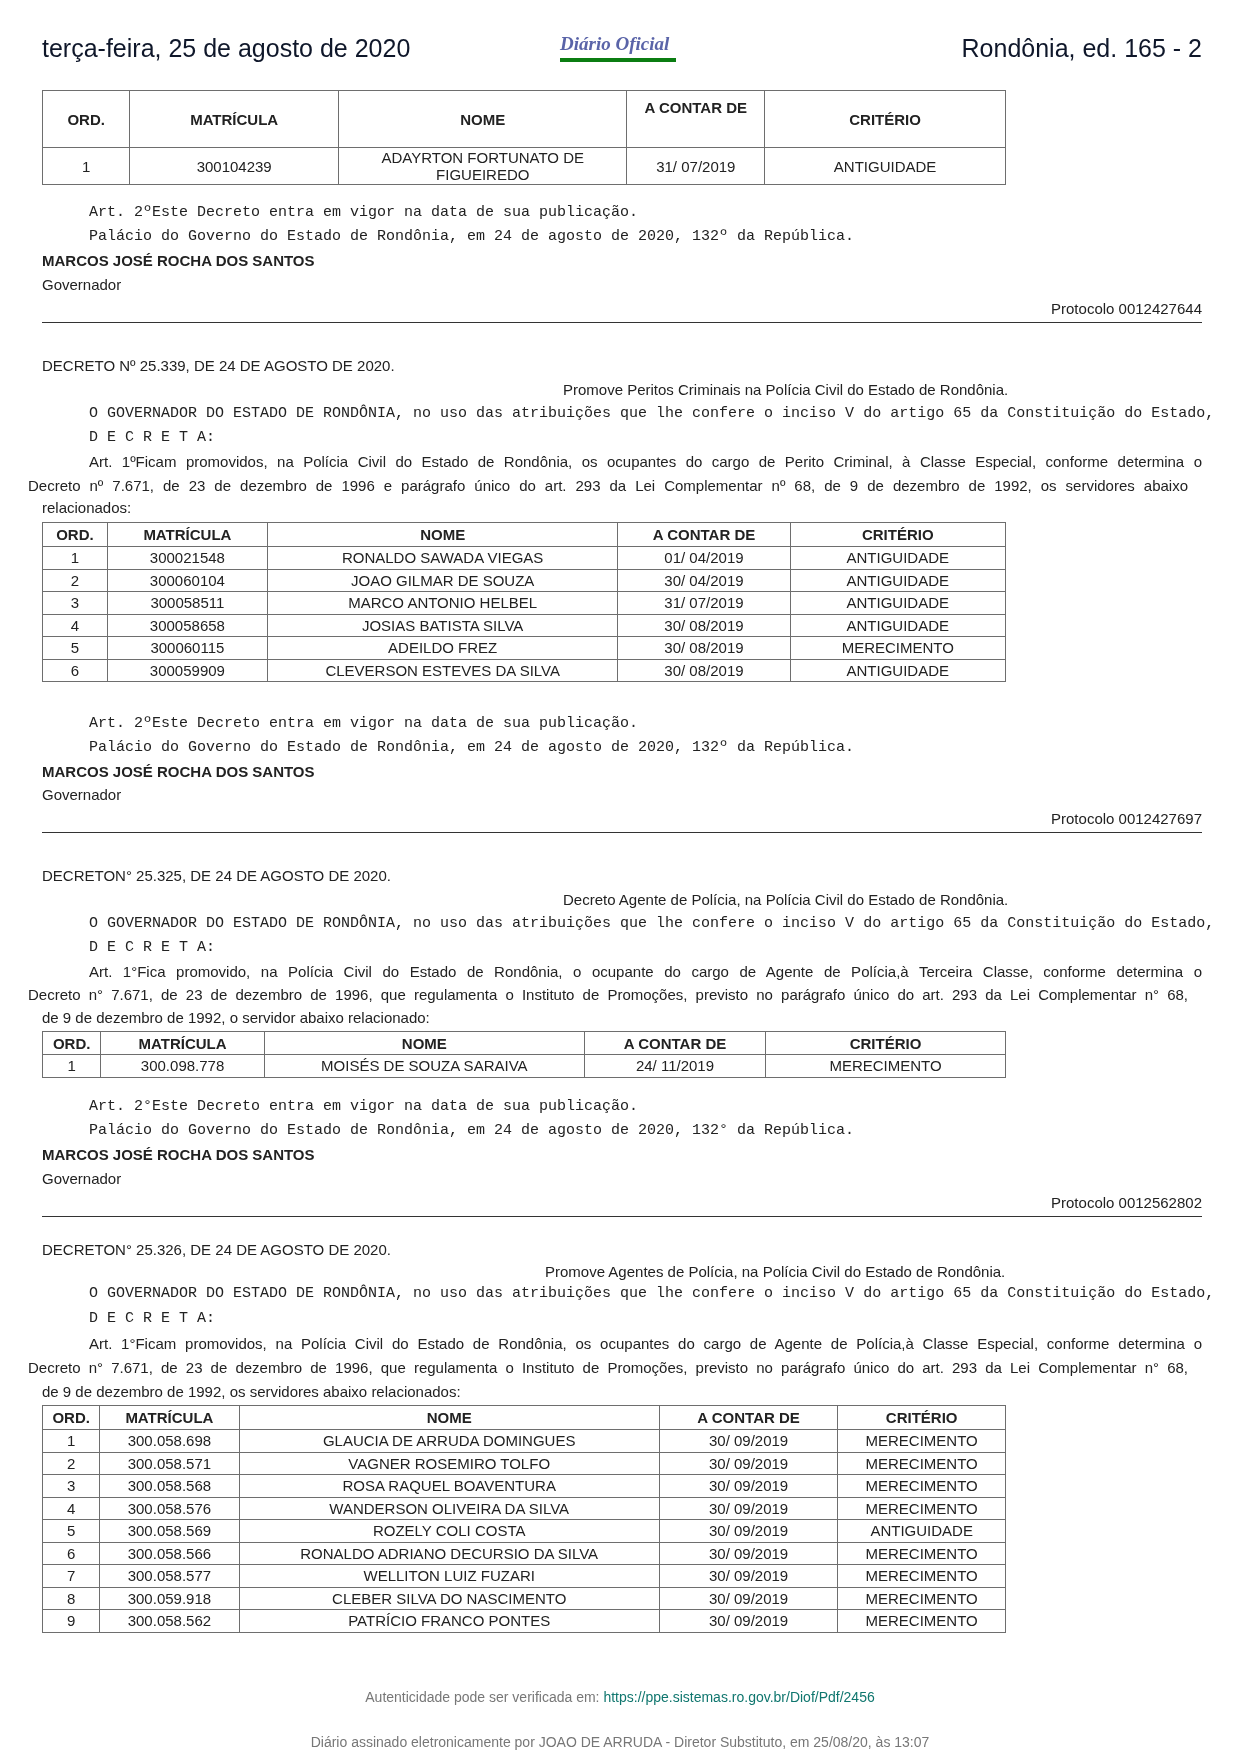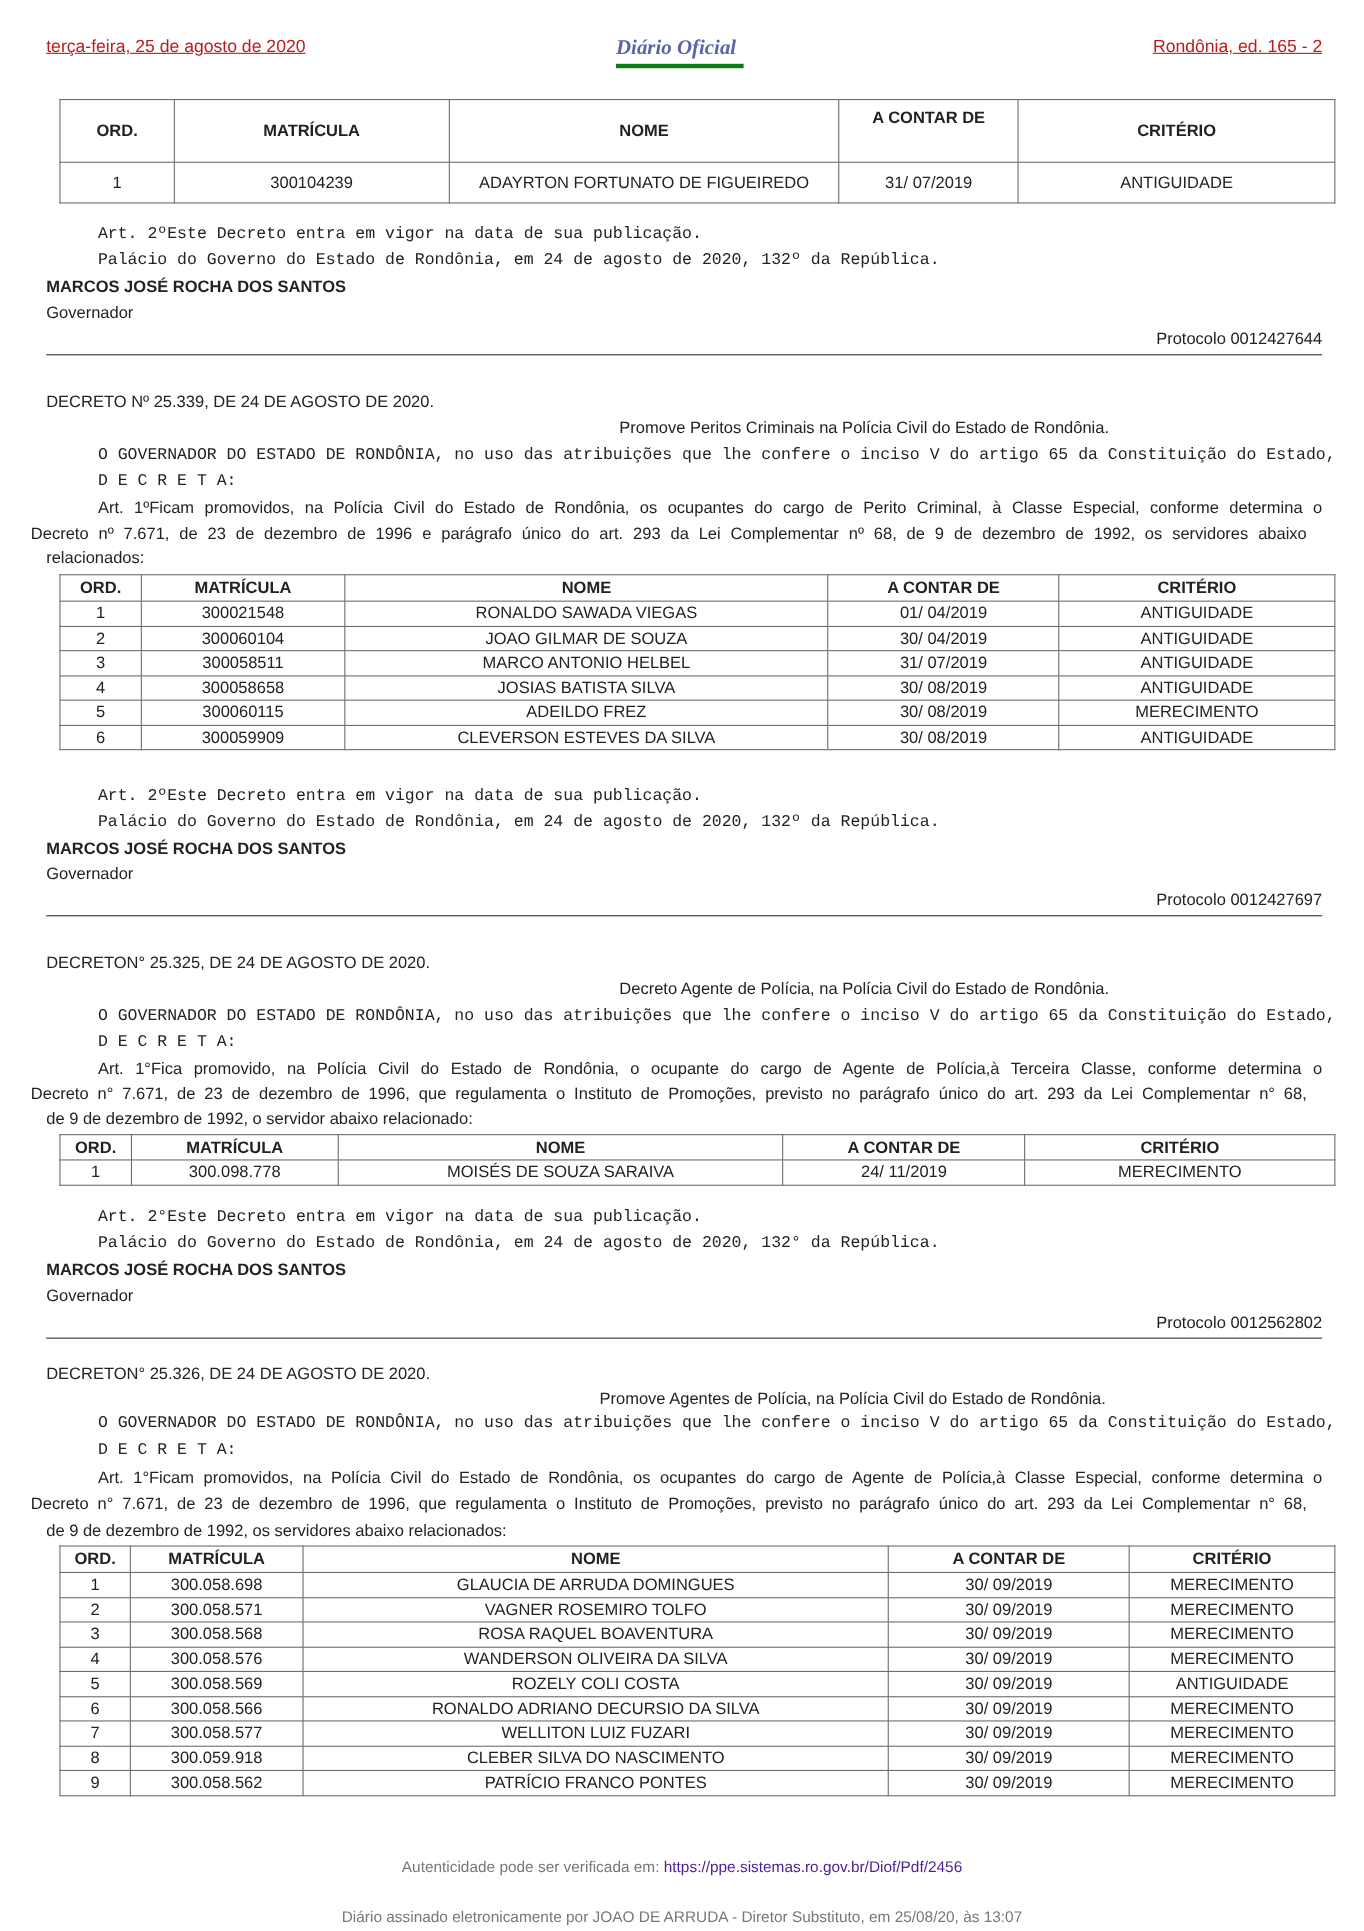--- a/index.html
+++ b/index.html
@@ -1,39 +1,39 @@
 <!DOCTYPE html>
 <html><head>
 <meta charset="utf-8">
 <style>
   html, body { margin: 0; padding: 0; background: #ffffff; }
   body { width: 1240px; height: 1755px; position: relative; overflow: hidden;
          font-family: "Liberation Sans", sans-serif; color: #1a1a1a; }
   .abs { position: absolute; }
-  .hdr { top: 34px; font-size: 16px; color: #b91c1c; text-decoration: underline; }
+  .hdr { top: 34px; font-size: 25px; color: #0f172a; }
   #hdr-left { left: 42px; }
   #hdr-right { right: 38px; }
   #hdr-center { left: 560px; top: 33px; font-family: "Liberation Serif", serif; font-style: italic; font-weight: bold;
                 font-size: 19px; color: #5a64a8; }
   #hdr-bar { left: 560px; top: 58px; width: 116px; height: 4px; background: #0b7d12; }
 
-  table.grid { position: absolute; border-collapse: collapse; left: 54px; width: 1160px; font-size: 15px; }
+  table.grid { position: absolute; border-collapse: collapse; left: 42px; width: 964px; font-size: 15px; }
   table.grid td, table.grid th { border: 1.5px solid #6e6e6e; text-align: center; padding: 0; color: #222; }
   table.grid th { font-weight: bold; }
 
   .line { position: absolute; font-size: 15px; color: #222; white-space: nowrap; }
   .indent { left: 89px; font-family: Liberation Mono, monospace; }
   .full { left: 28px; width: 1160px; text-align: justify; text-align-last: justify; }
   .center { left: 42px; width: 1160px; text-align: left; }
   .right { right: 38px; }
   .bold { font-weight: bold; }
   .rule { position: absolute; left: 42px; width: 1160px; height: 0; border-top: 1.5px solid #333; }
 
   .footer { position: absolute; left: 0; width: 1240px; text-align: center; font-size: 14px; color: #777; }
-  .footer a { color: #4c1d95; text-decoration: none; }
+  .footer a { color: #0f766e; text-decoration: none; }
 </style>
 </head>
 <body>
 
 <div class="abs hdr" id="hdr-left">terça-feira, 25 de agosto de 2020</div>
 <div class="abs" id="hdr-center">Diário Oficial</div>
 <div class="abs" id="hdr-bar"></div>
 <div class="abs hdr" id="hdr-right">Rondônia, ed. 165 - 2</div>
 
 <table class="grid" id="t0" style="top:90px;">

